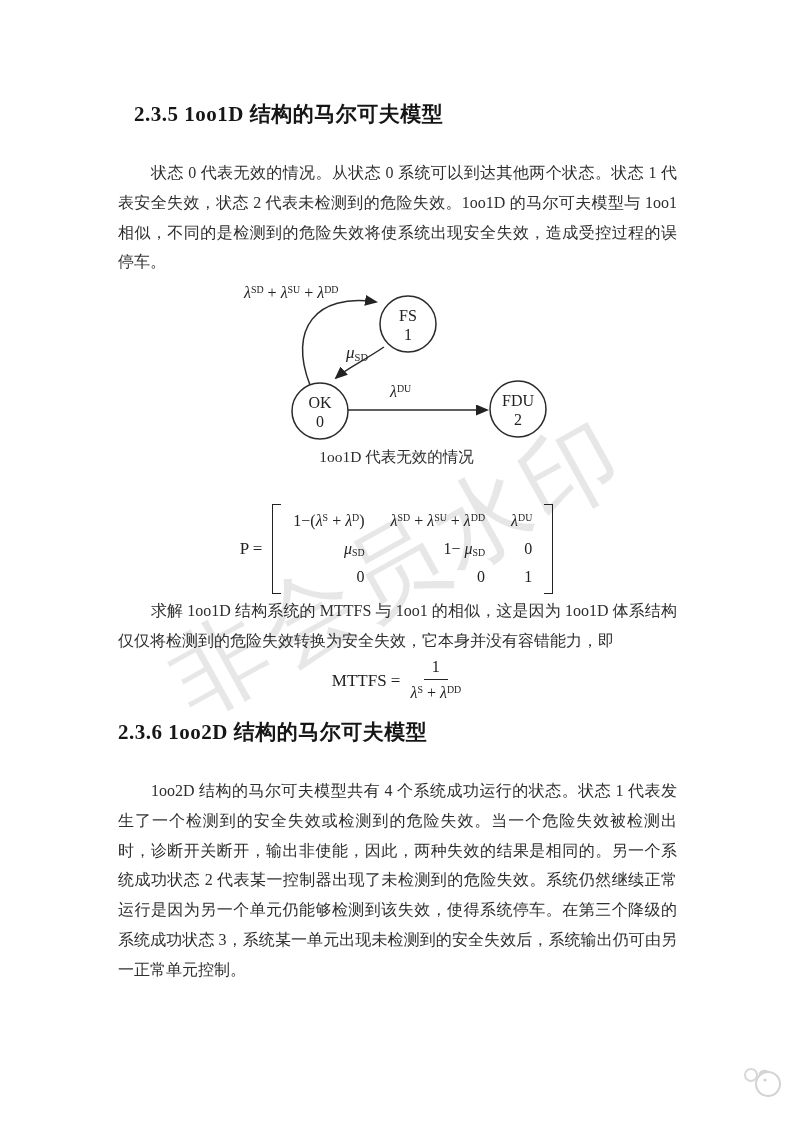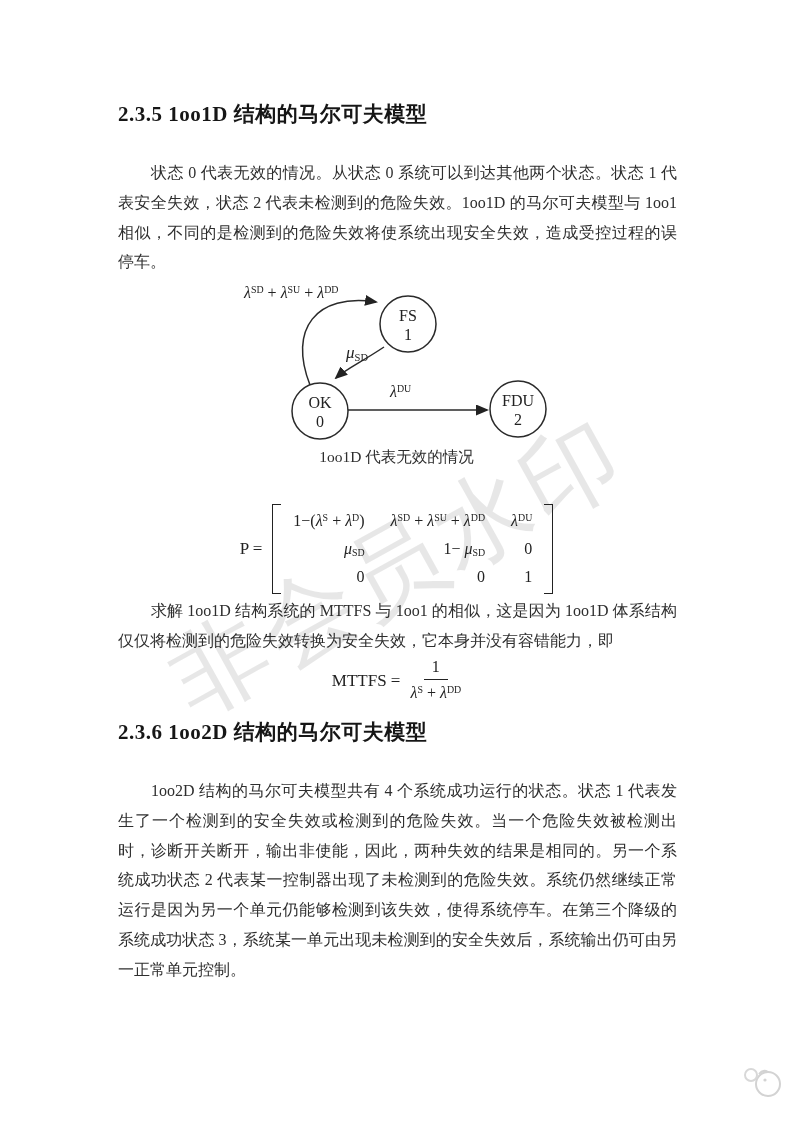--- a/index.html
+++ b/index.html
@@ -75,21 +75,21 @@
     user-select:none;
   }
 </style>
 </head>
 <body>
 
 <div class="page">
 
   <div class="watermark">非会员水印</div>
 
-  <h2 class="sec-heading" style="top:100px;">2.3.5 1oo1D 结构的马尔可夫模型</h2>
+  <h2 class="sec-heading" style="top:100px;margin-left:16px;">2.3.5 1oo1D 结构的马尔可夫模型</h2>
 
   <p class="bodyp indent" style="top:158px;">状态 0 代表无效的情况。从状态 0 系统可以到达其他两个状态。状态 1 代表安全失效，状态 2 代表未检测到的危险失效。1oo1D 的马尔可夫模型与 1oo1 相似，不同的是检测到的危险失效将使系统出现安全失效，造成受控过程的误停车。</p>
 
   <div class="diagram">
     <svg width="430" height="170" viewBox="0 0 430 170">
       <defs>
         <marker id="arw" markerWidth="13" markerHeight="11" refX="11" refY="5.5" orient="auto" markerUnits="userSpaceOnUse">
           <path d="M0,0 L13,5.5 L0,11 Z" fill="#222"></path>
         </marker>
       </defs>

